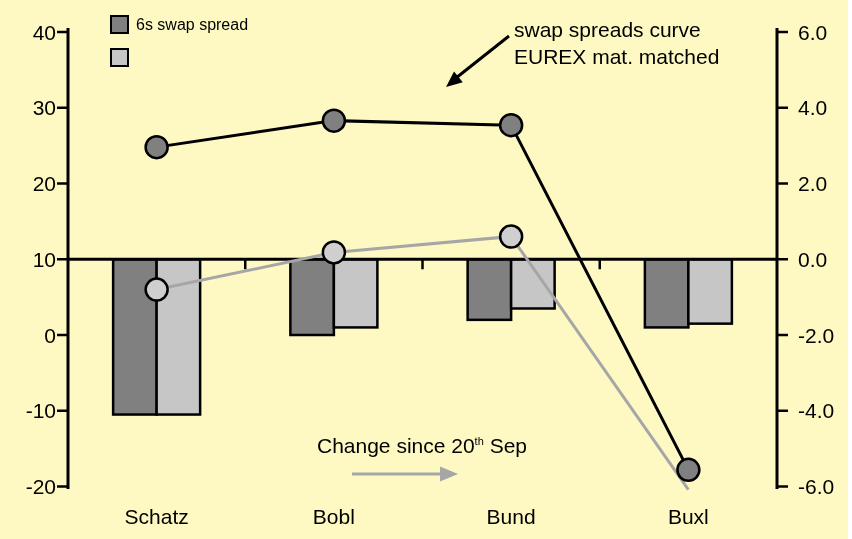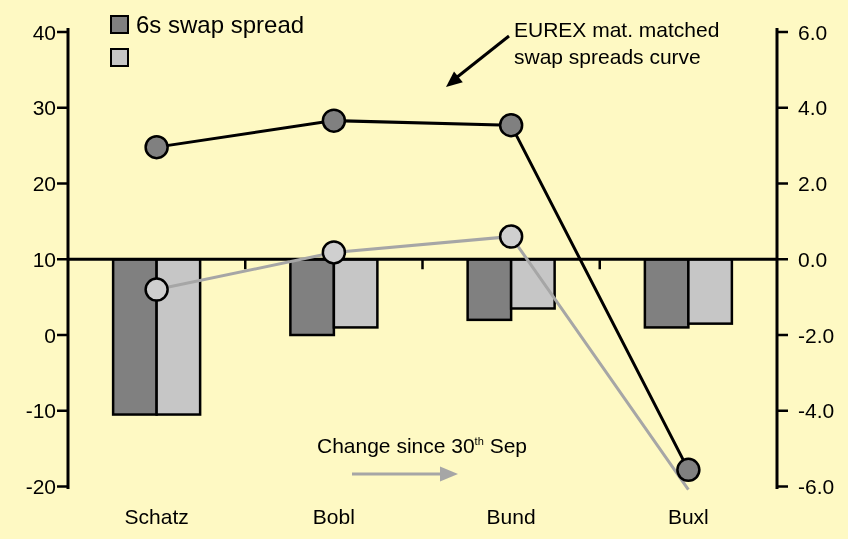--- a/index.html
+++ b/index.html
@@ -5,21 +5,21 @@
   html,body{margin:0;padding:0;background:#fff;}
   .chart-wrap{
     position:relative;width:848px;height:539px;background:#fef9c3;overflow:hidden;
     font-family:"Liberation Sans", sans-serif;color:#000;
   }
   svg{position:absolute;left:0;top:0;}
   .overlay{position:absolute;left:0;top:0;width:852px;height:539px;pointer-events:none;}
   .legend{position:absolute;left:110px;top:8px;}
   .legend-row{display:flex;align-items:center;height:33px;}
   .legend-swatch{width:15px;height:15px;border:2px solid #000;box-sizing:content-box;flex:0 0 auto;}
-  .legend-label{font-size:24px;margin-left:7px;white-space:nowrap;}
+  .legend-label{font-size:16px;margin-left:7px;white-space:nowrap;}
   .annotation{position:absolute;left:514px;top:16px;font-size:21px;line-height:27px;white-space:nowrap;}
   .change-note{position:absolute;left:282px;top:434px;width:280px;text-align:center;font-size:21px;white-space:nowrap;}
   .change-note sup{font-size:11px;}
 </style>
 </head>
 <body>
 
 <div class="chart-wrap">
 
   <svg id="chart-svg" width="852" height="539" viewBox="0 0 852 539">
@@ -106,19 +106,19 @@
       <div class="legend-row">
         <span class="legend-swatch" id="swatch-0" style="background: rgb(128, 128, 128);"></span>
         <span class="legend-label">6s swap spread</span>
       </div>
       <div class="legend-row">
         <span class="legend-swatch" id="swatch-1" style="background: rgb(198, 198, 198);"></span>
       </div>
     </div>
 
     <div class="annotation">
+      <div>swap spreads curve</div>
       <div>EUREX mat. matched</div>
-      <div>swap spreads curve</div>
     </div>
 
-    <div class="change-note"><span>Change since 30</span><sup>th</sup><span> Sep</span></div>
+    <div class="change-note"><span>Change since 20</span><sup>th</sup><span> Sep</span></div>
   </div>
 </div>
 
 </body></html>

